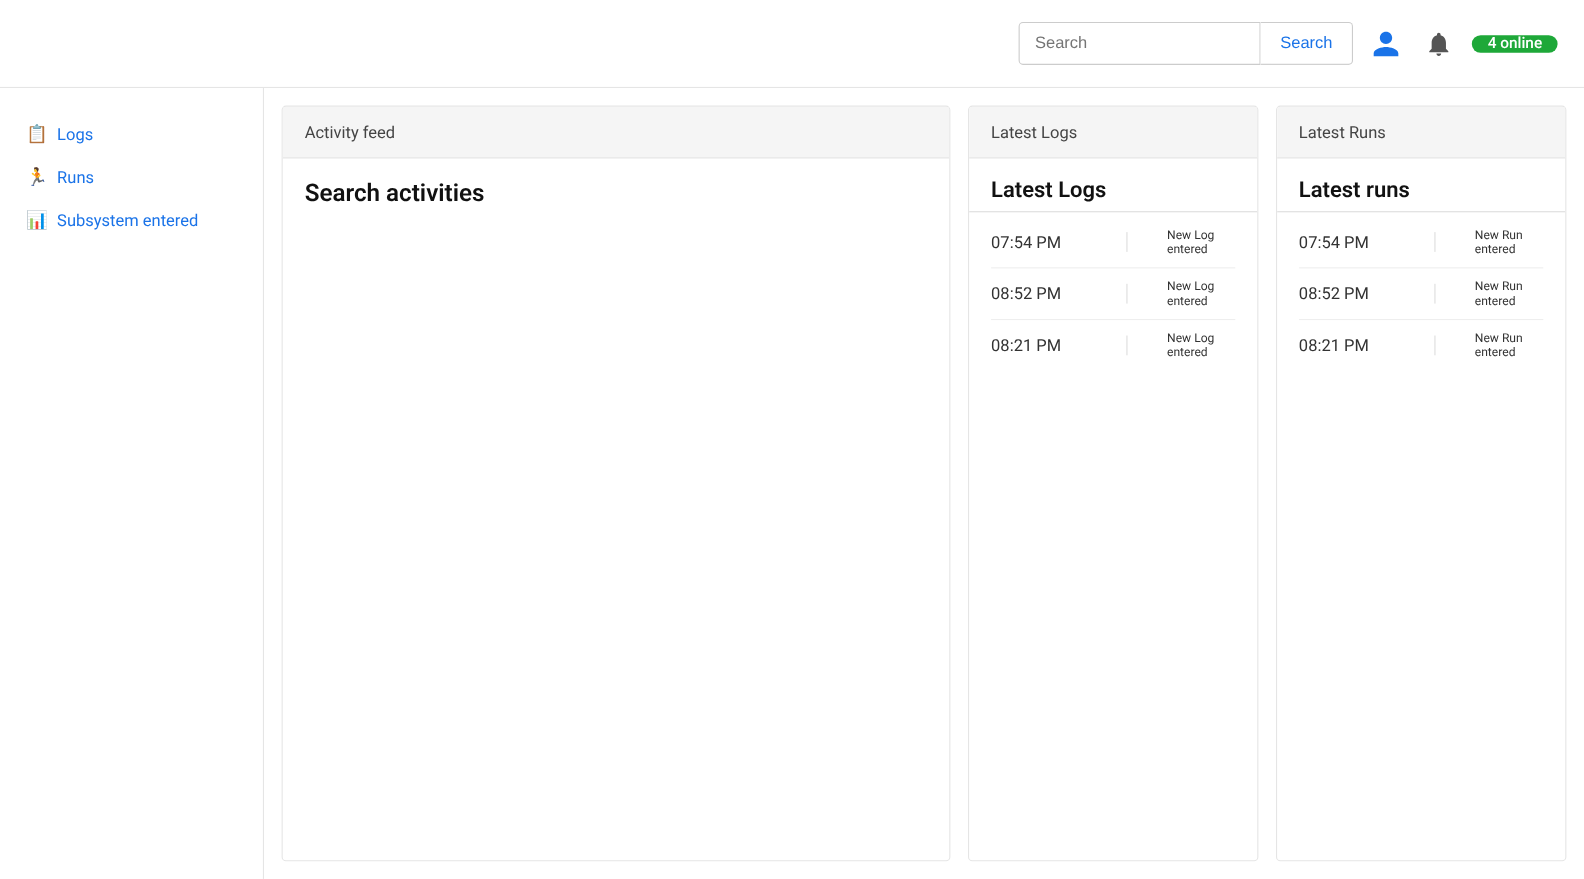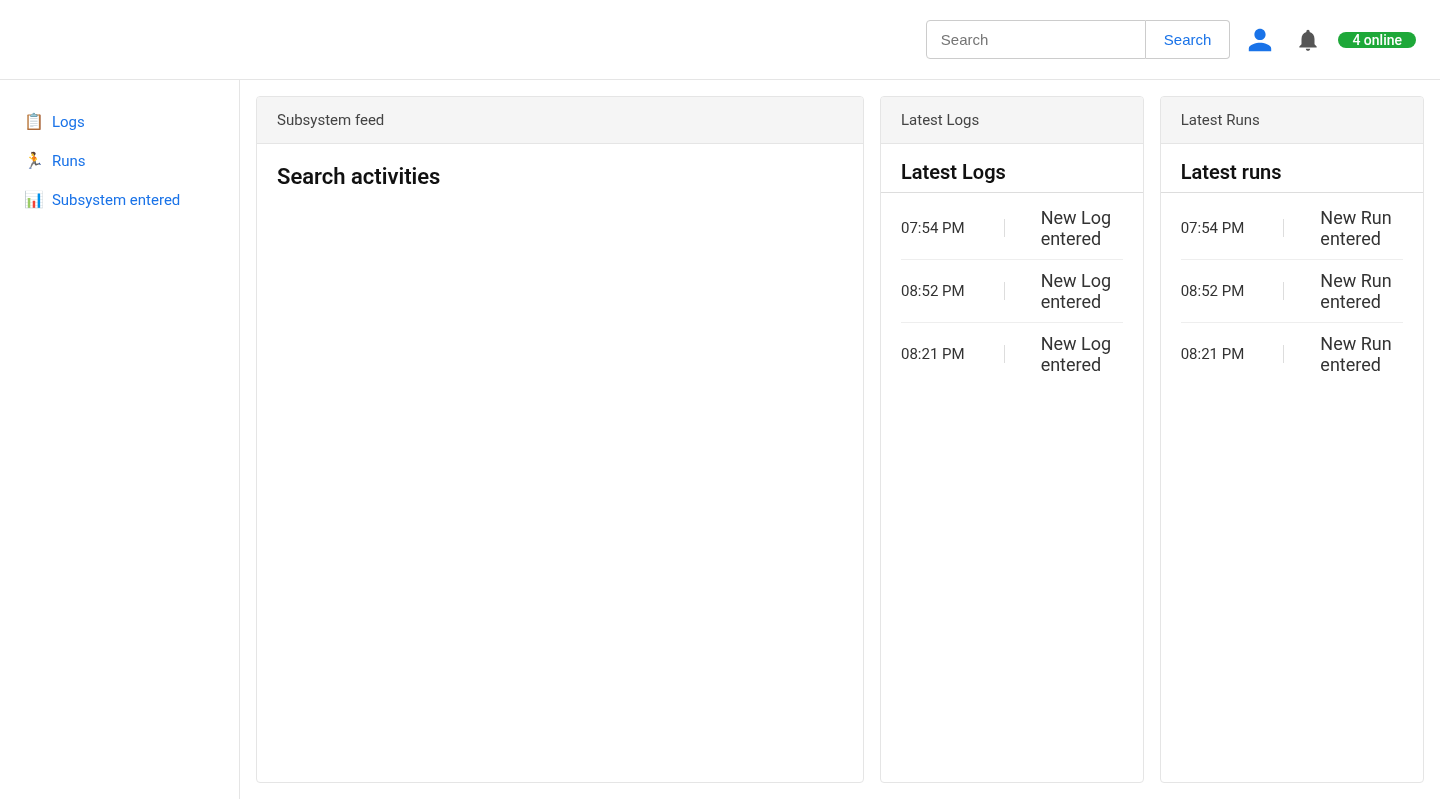--- a/index.html
+++ b/index.html
@@ -165,21 +165,21 @@
     }
     .log-entry:last-child { border-bottom: none; }
     .log-time {
       width: 160px;
       font-size: 15px;
       color: #333;
       border-right: 1px solid #ddd;
       padding-right: 16px;
     }
     .log-message {
-      font-size: 18px;
+      font-size: 11px;
       color: #333;
       padding-left: 24px;
     }
 
     
     .user-icon-svg { width: 28px; height: 28px; fill: #1a73e8; }
     .bell-icon-svg { width: 26px; height: 26px; fill: #555; }
   </style>
 </head>
 <body>
@@ -215,21 +215,21 @@
     </a>
     <a class="sidebar-item">
       <span class="sidebar-icon">📊</span>
       <span>Subsystem entered</span>
     </a>
   </nav>
 
   <div class="main-content">
 
     <div class="activity-panel">
-      <div class="panel-header">Subsystem feed</div>
+      <div class="panel-header">Activity feed</div>
       <div class="panel-body">
         <div class="panel-title">Search activities</div>
       </div>
     </div>
 
     <div class="right-panels">
 
       <div class="log-panel">
         <div class="panel-header">Latest Logs</div>
         <div class="log-section-title">Latest Logs</div>

